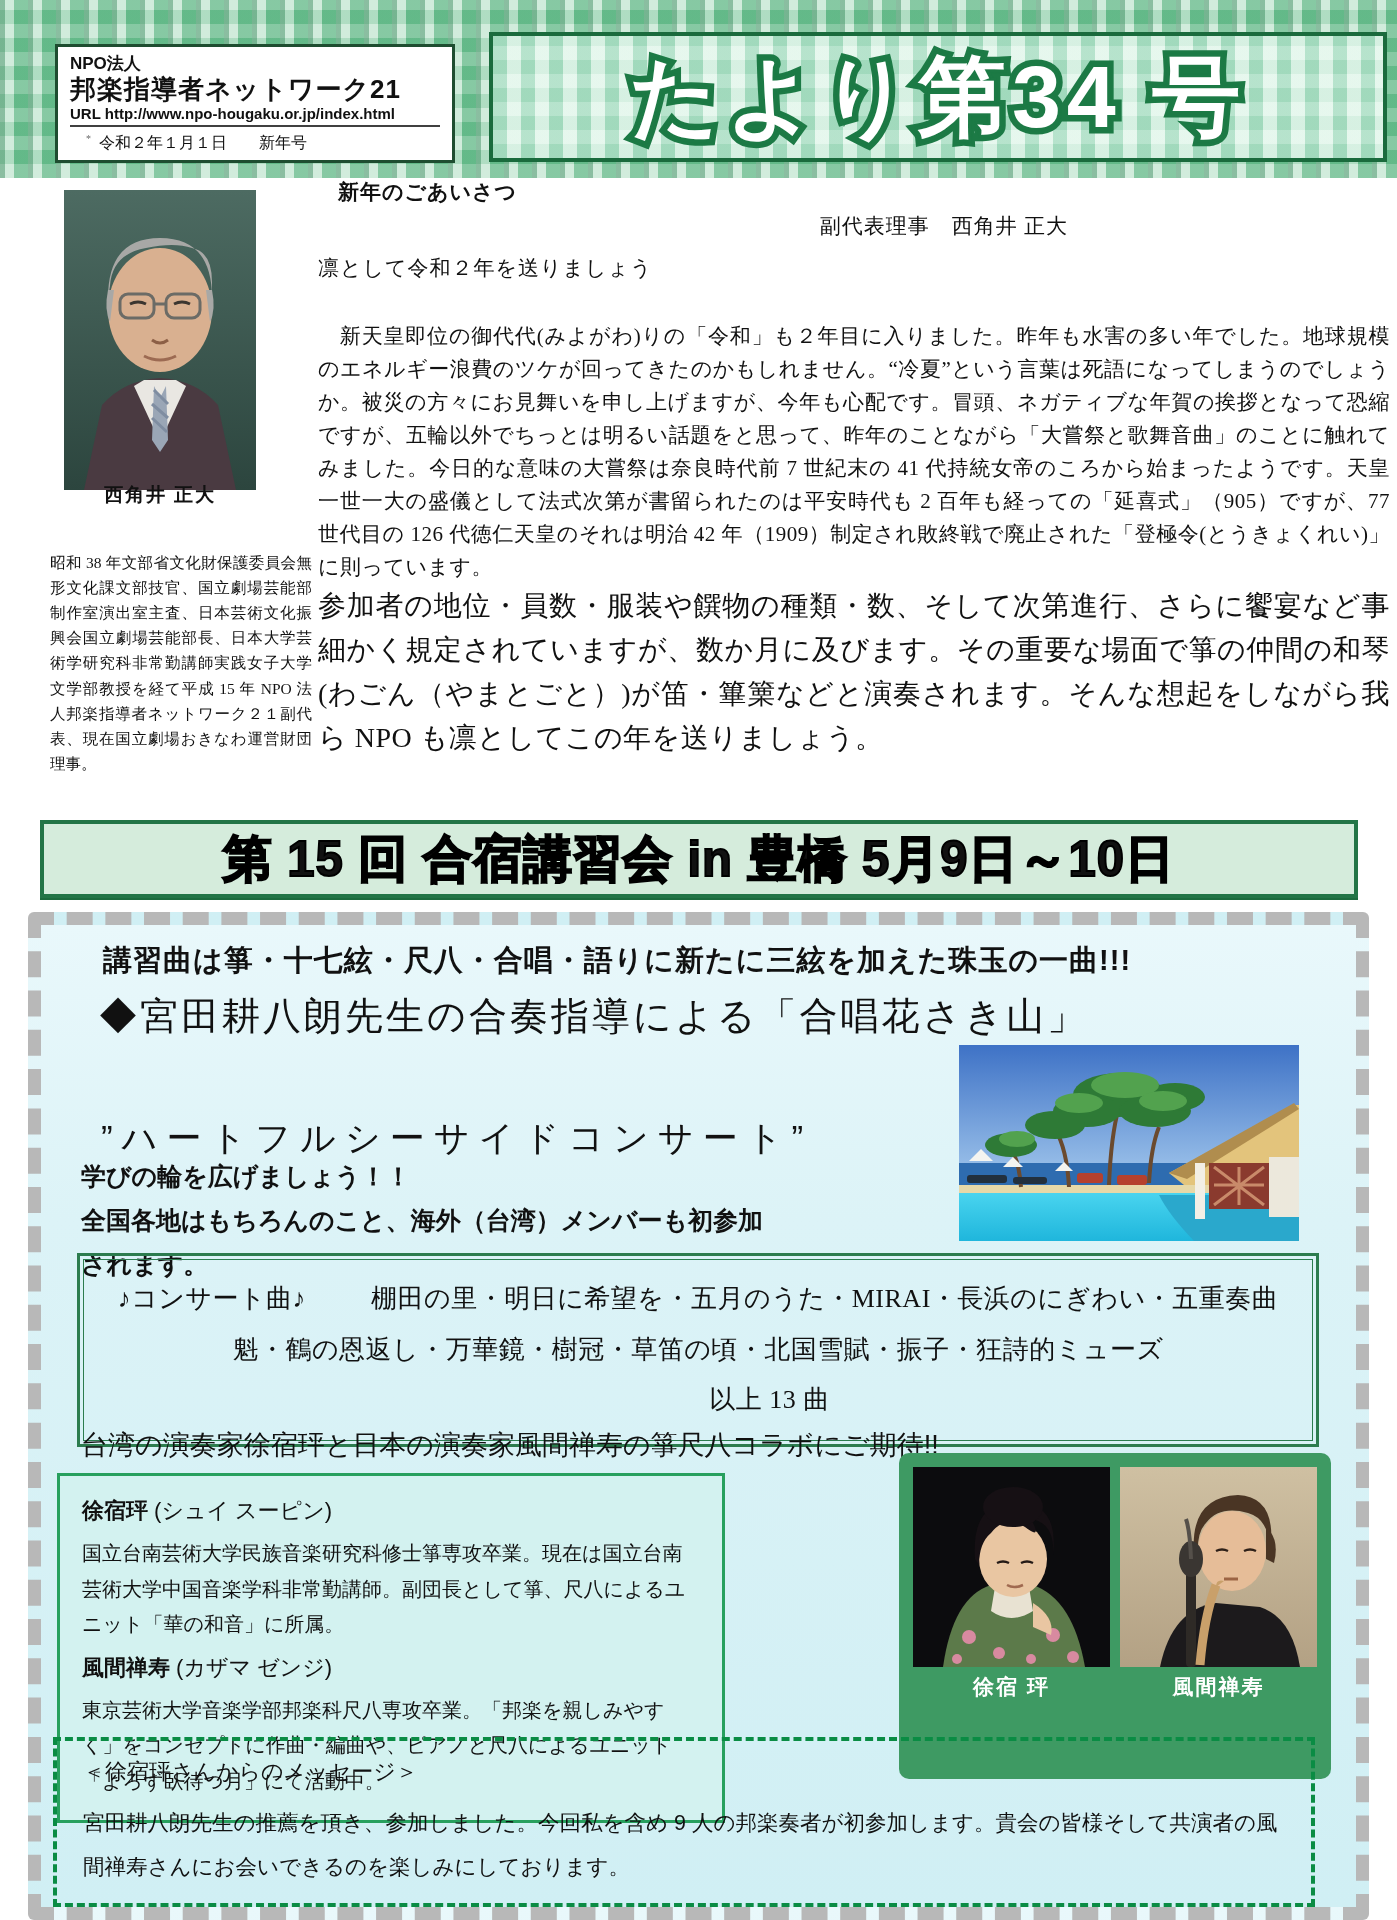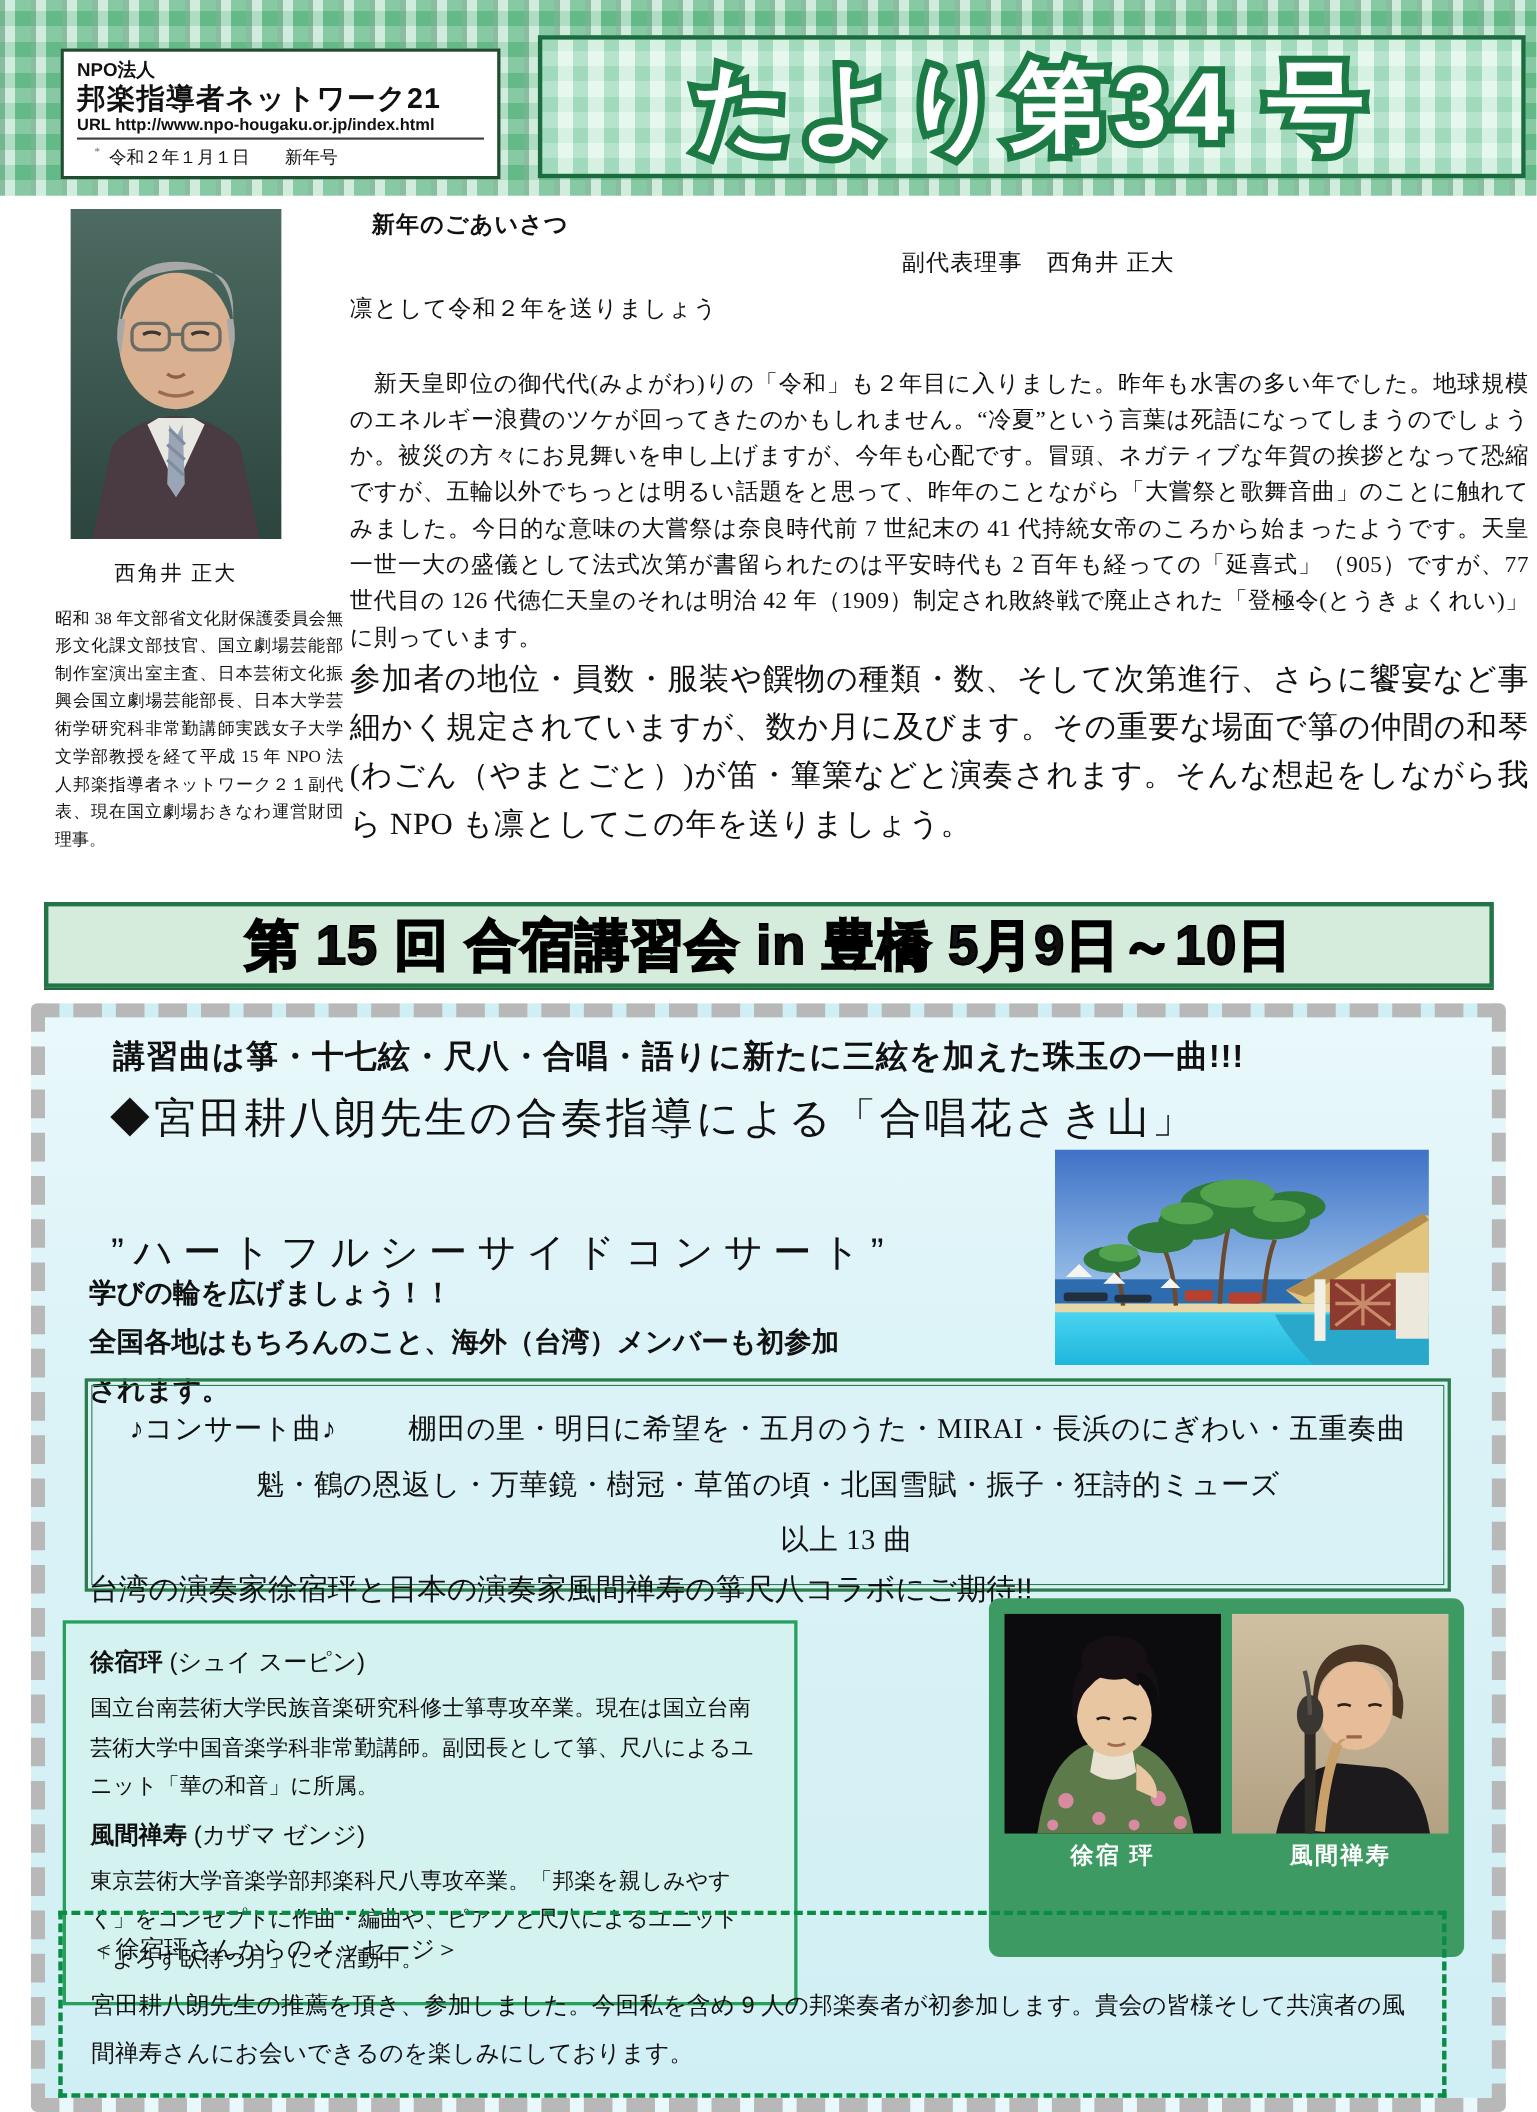--- a/index.html
+++ b/index.html
@@ -50,28 +50,28 @@
     position:relative; z-index:1; color:#ffffff;
     text-shadow:-3px -3px 0 #1c7a45, 3px -3px 0 #1c7a45, -3px 3px 0 #1c7a45, 3px 3px 0 #1c7a45,
                 -4px 0 0 #1c7a45, 4px 0 0 #1c7a45, 0 -4px 0 #1c7a45, 0 4px 0 #1c7a45;
   }
 
   
   .greeting { position:absolute; left:0; top:178px; width:1397px; height:642px; background:#fff; }
   .portrait { position:absolute; left:64px; top:12px; width:192px; height:300px; }
   .portrait svg { display:block; width:100%; height:100%; }
   .portrait-caption {
-    position:absolute; left:64px; top:330px; width:192px; text-align:center;
-    font-size:19px; font-weight:normal; letter-spacing:2px;
+    position:absolute; left:64px; top:304px; width:192px; text-align:center;
+    font-size:19px; font-weight:bold; letter-spacing:2px;
   }
   .bio {
     position:absolute; left:50px; top:372px; width:262px;
     font-size:15.5px; line-height:1.62; text-align:justify;
   }
-  .greeting-text { position:absolute; left:318px; top:12px; width:1072px; }
+  .greeting-text { position:absolute; left:318px; top:0; width:1072px; }
   .g-title { font-size:21px; font-weight:600; padding-left:20px; letter-spacing:1px; }
   .g-byline { font-size:21px; text-align:right; padding-right:322px; margin-top:6px; letter-spacing:1px; }
   .g-subtitle { font-size:21px; margin-top:14px; letter-spacing:1px; }
   .g-p1 { margin-top:38px; font-size:21px; line-height:1.57; text-align:justify; letter-spacing:.5px; }
   .g-p2 { font-size:28px; line-height:1.57; text-align:justify; letter-spacing:.5px; }
 
   
   .event-banner {
     position:absolute; left:40px; top:820px; width:1318px; height:78px;
     background:#d5ecdc; border:4px solid #237547;

